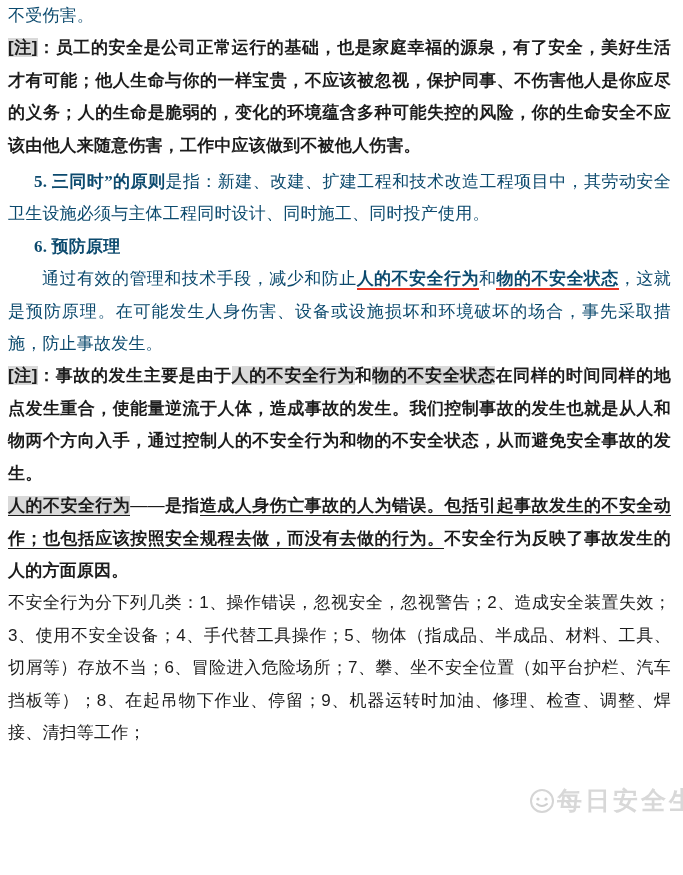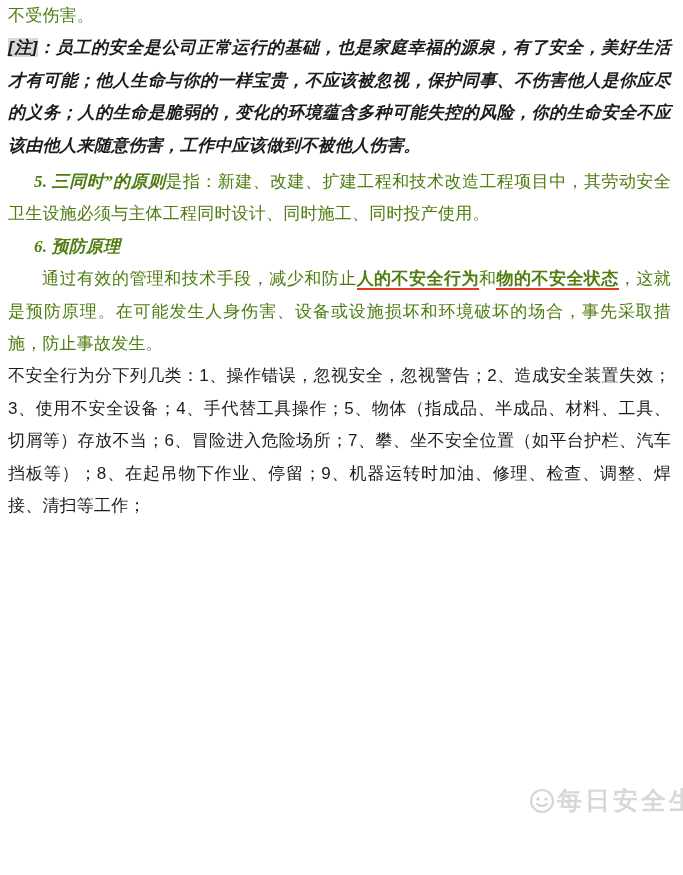--- a/index.html
+++ b/index.html
@@ -18,23 +18,23 @@
     box-sizing:border-box;
     z-index:1;
   }
   p{
     margin:0;
     font-size:17px;
     line-height:32.4px;
     text-align:justify;
     letter-spacing:0.2px;
   }
-  .serif{font-family:"Liberation Serif","DejaVu Serif",serif;color:#4d7c0f;}
+  .serif{font-family:"Liberation Serif","DejaVu Serif",serif;color:#0c4a6e;}
   .sans{font-family:"Liberation Sans","DejaVu Sans",sans-serif;}
-  .bold{font-weight:700;font-style:italic;}
+  .bold{font-weight:700;}
   .indent1{text-indent:26px;}
   .indent2{text-indent:34px;}
   .m-top{margin-top:4px;}
   .hl{background:#d9d9d9;}
   .redline{font-weight:700;border-bottom:2px solid #e93323;}
   .uline{border-bottom:1.5px solid #1c1c1c;}
   .kai{font-family:"Liberation Serif","DejaVu Serif",serif;}
   
   .watermark{
     position:absolute;
@@ -63,22 +63,24 @@
 
   <p class="sans bold"><span class="hl">[注]</span><span>：员工的安全是公司正常运行的基础，也是家庭幸福的源泉，有了安全，美好生活才有可能；他人生命与你的一样宝贵，不应该被忽视，保护同事、不伤害他人是你应尽的义务；人的生命是脆弱的，变化的环境蕴含多种可能失控的风险，你的生命安全不应该由他人来随意伤害，工作中应该做到不被他人伤害。</span></p>
 
   <p class="serif indent1 m-top"><span class="bold">5. 三同时”的原则</span><span>是指：新建、改建、扩建工程和技术改造工程项目中，其劳动安全卫生设施必须与主体工程同时设计、同时施工、同时投产使用。</span></p>
 
 
   <p class="serif bold indent1"><span>6. 预防原理</span></p>
 
   <p class="serif indent2"><span>通过有效的管理和技术手段，减少和防止</span><span class="redline">人的不安全行为</span><span>和</span><span class="redline">物的不安全状态</span><span>，这就是预防原理。在可能发生人身伤害、设备或设施损坏和环境破坏的场合，事先采取措施，防止事故发生。</span></p>
 
+  <p class="sans bold"><span class="hl">[注]</span><span>：事故的发生主要是由于</span><span class="hl">人的不安全行为</span><span>和</span><span class="hl">物的不安全状态</span><span>在同样的时间同样的地点发生重合，使能量逆流于人体，造成事故的发生。我们控制事故的发生也就是从人和物两个方向入手，通过控制人的不安全行为和物的不安全状态，从而避免安全事故的发生。</span></p>
 
 
+  <p class="kai bold"><span class="hl uline">人的不安全行为</span><span>——是指</span><span class="uline">造成人身伤亡事故的人为错误。包括引起事故发生的不安全动作；也包括应该按照安全规程去做，而没有去做的行为。</span><span>不安全行为反映了事故发生的人的方面原因。</span></p>
 
   <p class="sans"><span>不安全行为分下列几类：1、操作错误，忽视安全，忽视警告；2、造成安全装置失效；3、使用不安全设备；4、手代替工具操作；5、物体（指成品、半成品、材料、工具、切屑等）存放不当；6、冒险进入危险场所；7、攀、坐不安全位置（如平台护栏、汽车挡板等）；8、在起吊物下作业、停留；9、机器运转时加油、修理、检查、调整、焊接、清扫等工作；</span></p>
 
 </div>
 
 <div class="watermark">
   <svg class="wm-icon" viewBox="0 0 26 26">
     <circle cx="13" cy="13" r="11" fill="none" stroke="rgba(175,175,175,0.7)" stroke-width="2"></circle>
     <circle cx="9" cy="11" r="1.6" fill="rgba(175,175,175,0.8)"></circle>
     <circle cx="17" cy="11" r="1.6" fill="rgba(175,175,175,0.8)"></circle>

